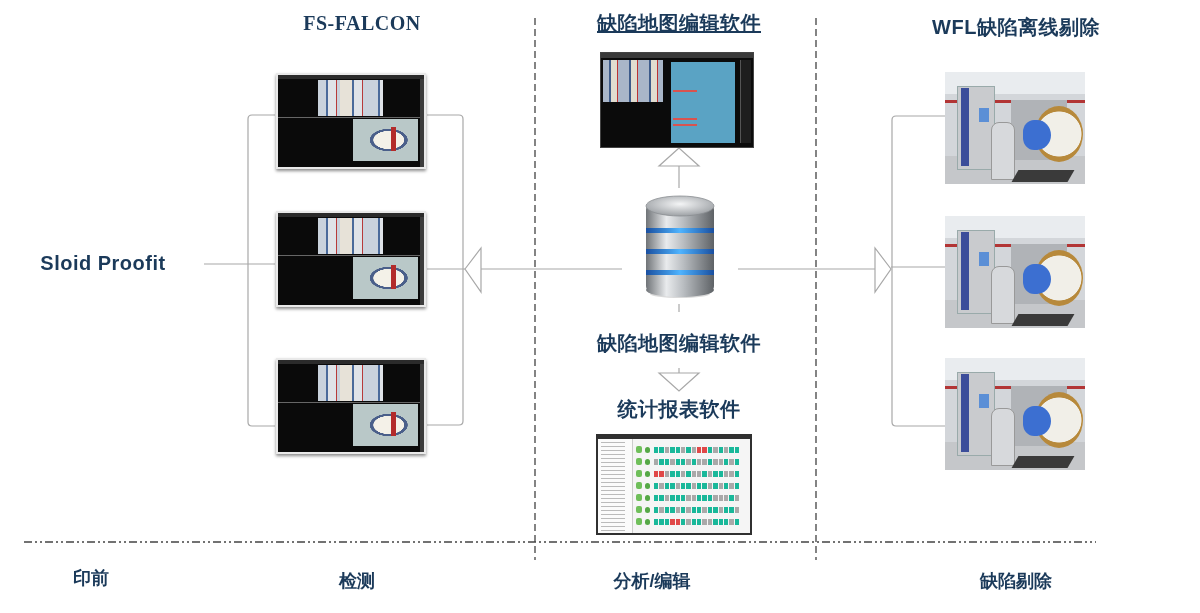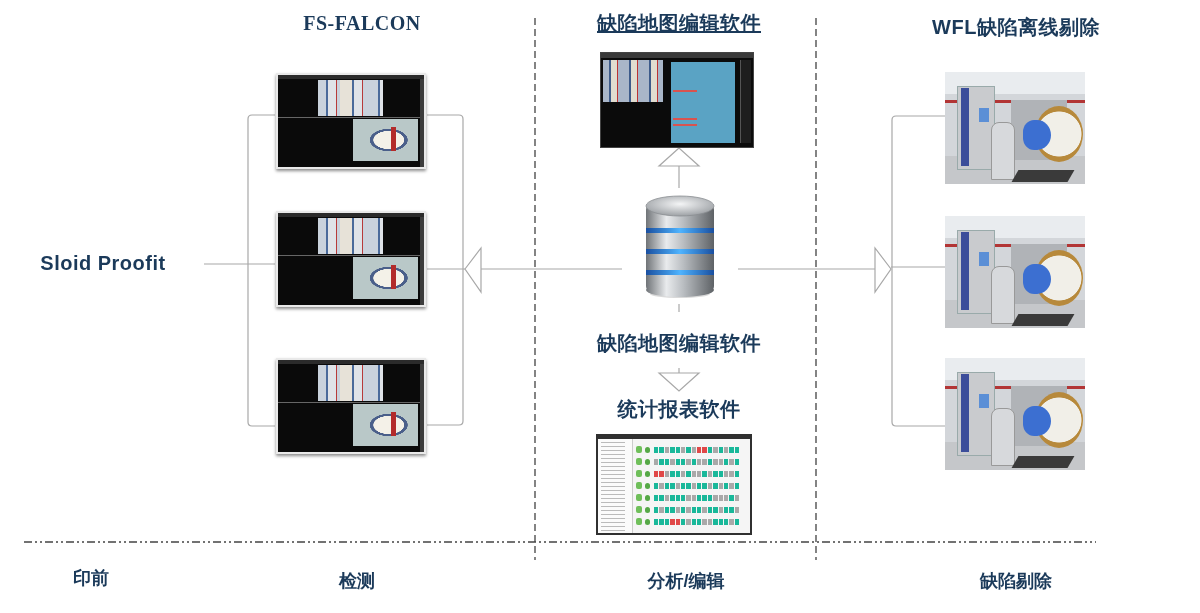--- a/index.html
+++ b/index.html
@@ -91,21 +91,21 @@
 
 <div class="title" style="left:362px; top:12px;font-family:Liberation Serif, serif;">FS-FALCON</div>
 <div class="title" style="left:679px; top:10px;text-decoration:underline;">缺陷地图编辑软件</div>
 <div class="title" style="left:1016px; top:14px;">WFL缺陷离线剔除</div>
 <div class="title" style="left:103px; top:252px;">Sloid Proofit</div>
 <div class="title" style="left:679px; top:330px;">缺陷地图编辑软件</div>
 <div class="title" style="left:679px; top:396px;">统计报表软件</div>
 
 <div class="stage" style="left:91px; top:566px;">印前</div>
 <div class="stage" style="left:357px; top:569px;">检测</div>
-<div class="stage" style="left:686px; top:569px;">分析/编辑</div>
+<div class="stage" style="left:652px; top:569px;">分析/编辑</div>
 <div class="stage" style="left:1016px; top:569px;">缺陷剔除</div>
 
 <div class="shot" style="left:276px; top:73px;">
   <div class="bar"></div>
     <div class="img1"></div>
     <div class="img1b"></div>
     <div class="sep"></div>
   <div class="img2">
       <div class="red"></div>
     </div>

